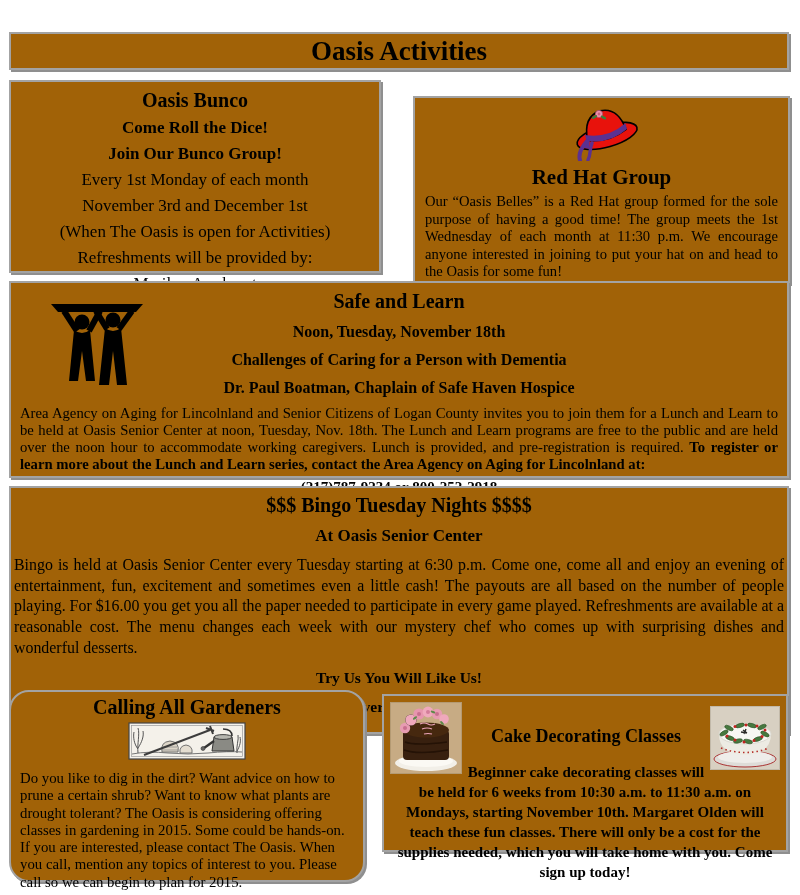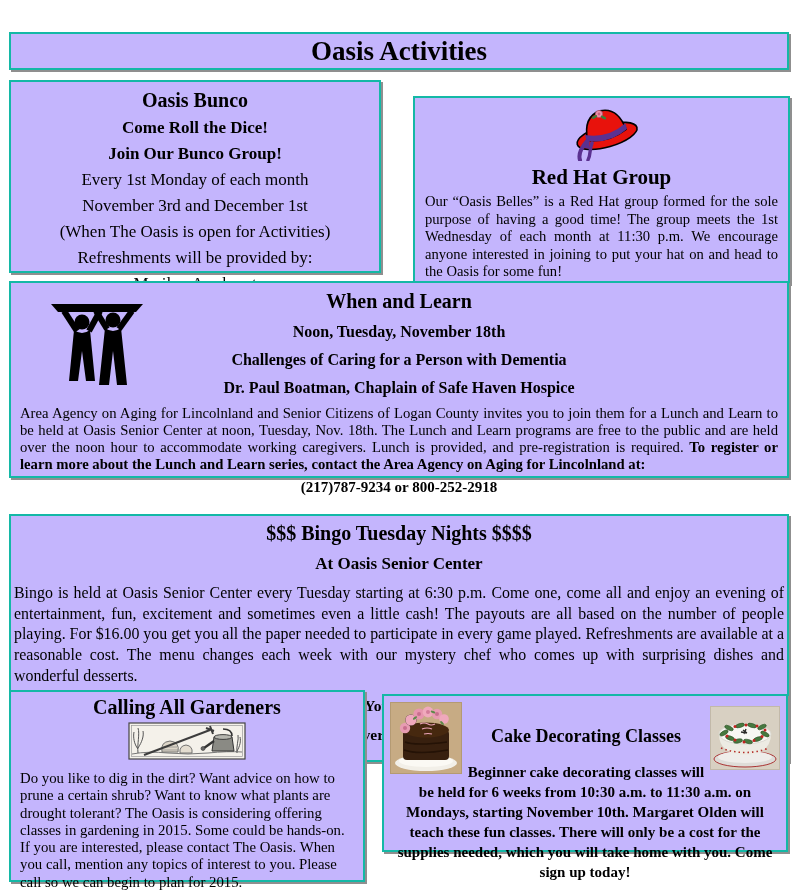--- a/index.html
+++ b/index.html
@@ -2,22 +2,22 @@
 <html><head>
 <meta charset="utf-8">
 <style>
   html,body{margin:0;padding:0;background:#ffffff;}
   body{
     width:800px;height:895px;position:relative;
     font-family:"Liberation Serif", serif;color:#000;
     -webkit-font-smoothing:antialiased;
   }
   .box{
-    position:absolute;background:#c4b5fd;
-    border:2px solid #14b8a6;
+    position:absolute;background:#a16207;
+    border:2px solid #a3a3a3;
     box-shadow:2px 2px 0 #8f8f8f;
     box-sizing:border-box;
   }
   .bold{font-weight:bold;margin-top:40px;}
   
   #header-box{left:9px;top:32px;width:780px;height:38px;display:flex;align-items:center;justify-content:center;}
   #header-box .title{font-size:27px;font-weight:bold;}
   
   #bunco-box{left:9px;top:80px;width:372px;height:193px;padding-top:7px;}
   #bunco-box .b-title{font-size:20px;font-weight:bold;text-align:center;margin-bottom:4px;}
@@ -30,27 +30,27 @@
   #redhat-box .rh-body{font-size:14.6px;line-height:1.2;text-align:justify;padding:0 10px;}
   #redhat-box .rh-dates{font-size:14.6px;text-align:center;margin-top:6px;}
   
   #lunch-box{left:9px;top:281px;width:780px;height:197px;padding-top:7px;}
   #lunch-box .figures{position:absolute;left:36px;top:16px;}
   #lunch-box .ll-title{font-size:20px;font-weight:bold;text-align:center;}
   #lunch-box .ll-sub{font-size:16px;font-weight:bold;text-align:center;margin-top:10px;}
   #lunch-box .ll-body{font-size:14.7px;line-height:1.16;text-align:justify;padding:0 9px;margin-top:8px;}
   #lunch-box .ll-phone{font-size:15px;font-weight:bold;text-align:center;margin-top:6px;}
   
-  #bingo-box{left:9px;top:486px;width:780px;height:248px;padding-top:6px;margin-top:28px;}
+  #bingo-box{left:9px;top:486px;width:780px;height:248px;padding-top:6px;}
   #bingo-box .bg-title{font-size:20px;font-weight:bold;text-align:center;}
   #bingo-box .bg-sub{font-size:17px;font-weight:bold;text-align:center;margin-top:9px;}
   #bingo-box .bg-body{font-size:15.9px;line-height:1.3;text-align:justify;padding:0 3px;margin-top:9px;}
   #bingo-box .bg-tag{font-size:15.5px;font-weight:bold;text-align:center;margin-top:11px;}
   
-  #garden-box{left:9px;top:690px;width:356px;height:192px;padding-top:4px;}
+  #garden-box{left:9px;top:690px;width:356px;height:192px;padding-top:4px;border-radius:20px;}
   #garden-box .g-title{font-size:20px;font-weight:bold;text-align:center;}
   #garden-box .g-img{text-align:center;margin-top:3px;height:40px;}
   #garden-box .g-body{font-size:14.8px;line-height:1.17;text-align:left;padding:0 9px;margin-top:8px;}
   
   #cake-box{left:382px;top:694px;width:406px;height:158px;padding:4px 6px 0 6px;}
   #cake-box .cake-left{float:left;margin:2px 4px 2px 0;}
   #cake-box .cake-right{float:right;margin:6px 0 2px 4px;}
   #cake-box .c-title{font-size:18px;font-weight:bold;text-align:center;margin-top:26px;}
   #cake-box .c-body{font-size:15px;font-weight:bold;text-align:center;line-height:1.33;margin-top:16px;}
 </style>
@@ -103,21 +103,21 @@
       <line x1="53" y1="12" x2="42" y2="32" stroke="#000" stroke-width="6"></line>
       <circle cx="35" cy="23" r="7.5" fill="#000"></circle>
       <path d="M27,31 Q35,37 43,31 L48,82 L39,82 L35,52 L31,82 L22,82 Z" fill="#000"></path>
 
       <line x1="49" y1="12" x2="60" y2="30" stroke="#000" stroke-width="6"></line>
       <line x1="85" y1="12" x2="72" y2="30" stroke="#000" stroke-width="6"></line>
       <circle cx="66" cy="21" r="7.5" fill="#000"></circle>
       <path d="M58,29 Q66,35 74,29 L80,86 L70,86 L66,52 L62,86 L52,86 Z" fill="#000"></path>
     </svg>
   </div>
-  <div class="ll-title">When and Learn</div>
+  <div class="ll-title">Safe and Learn</div>
   <div class="ll-sub">Noon, Tuesday, November 18th</div>
   <div class="ll-sub">Challenges of Caring for a Person with Dementia</div>
   <div class="ll-sub">Dr. Paul Boatman, Chaplain of Safe Haven Hospice</div>
   <div class="ll-body"><span>Area Agency on Aging for Lincolnland and Senior Citizens of Logan County invites you to join them for a Lunch and Learn to be held at Oasis Senior Center at noon, Tuesday, Nov. 18th.  The Lunch and Learn programs are free to the public and are held over the noon hour to accommodate working caregivers.  Lunch is provided, and pre-registration is required. </span><span class="bold">To register or learn more about the Lunch and Learn series, contact the Area Agency on Aging for Lincolnland at:</span></div>
   <div class="ll-phone">(217)787-9234 or 800-252-2918</div>
 </div>
 
 <div class="box" id="bingo-box">
   <div class="bg-title">$$$ Bingo Tuesday Nights $$$$</div>
   <div class="bg-sub">At Oasis Senior Center</div>

